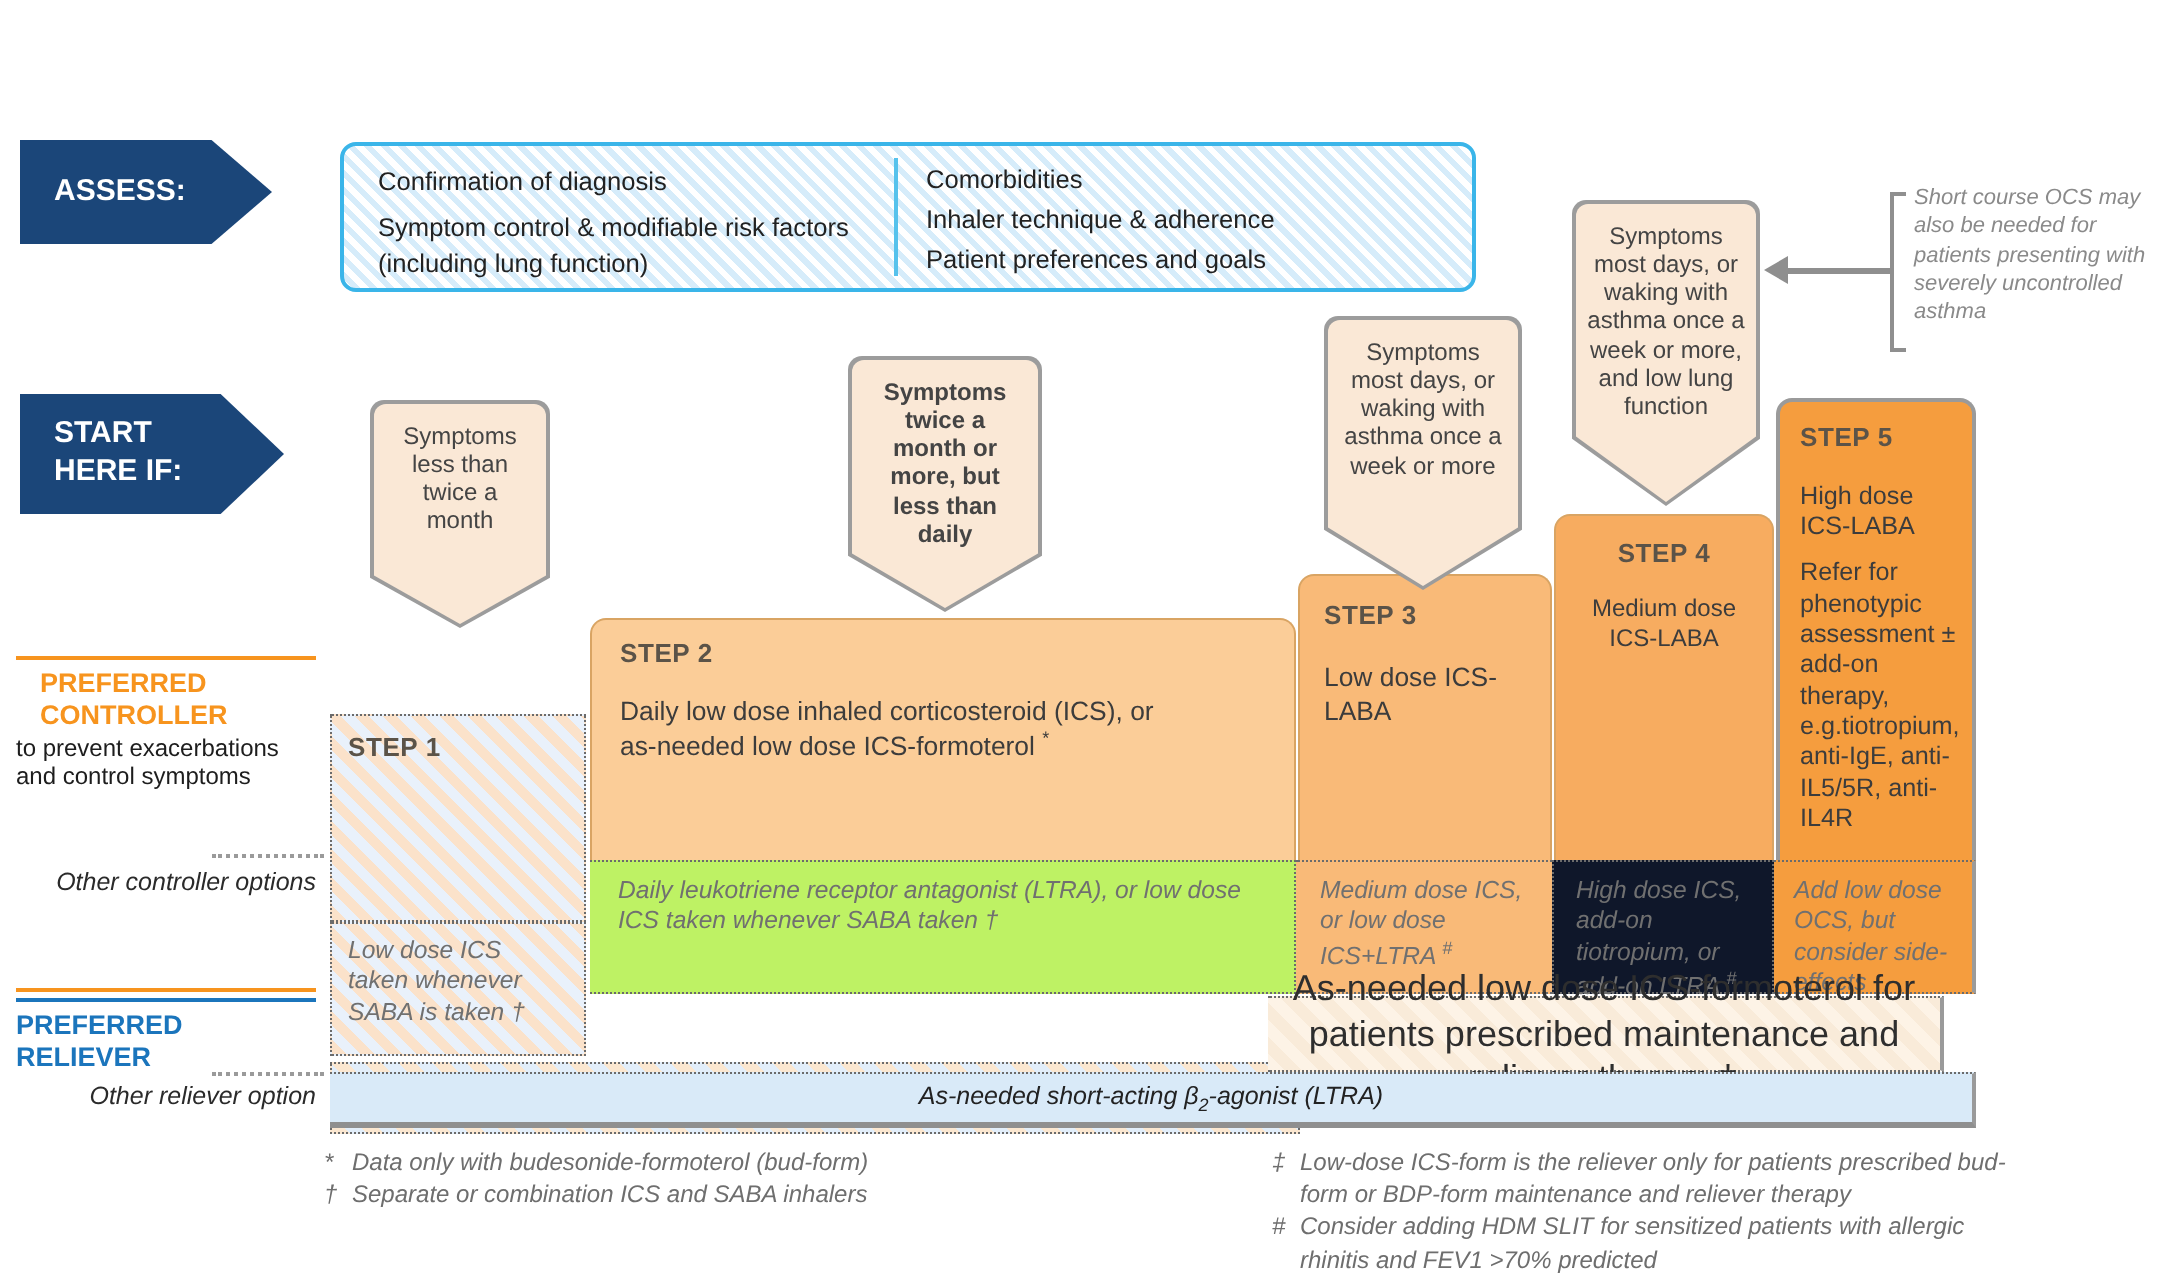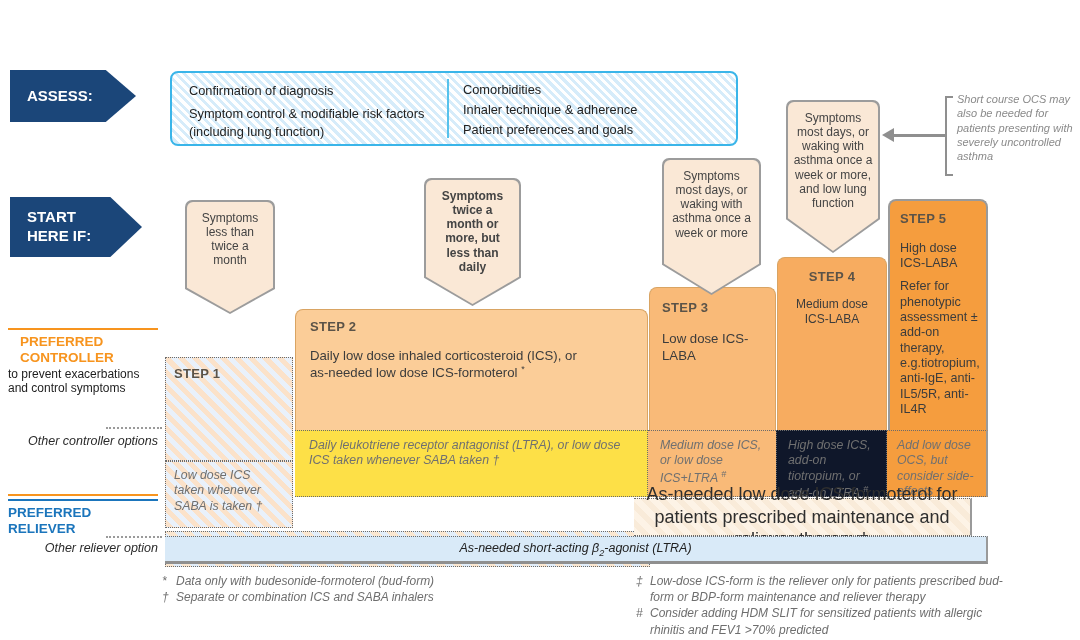--- a/index.html
+++ b/index.html
@@ -161,21 +161,21 @@
 
   <div class="abs step round-top" style="left:888px;top:199px;width:100px;height:231px;background:#F59D3E;border:2px solid #9A9A9A;border-bottom:none;padding:10px 8px 0 10px;">
     <div class="step-title">STEP 5</div>
     <div style="margin-top:14px;font-size:12.6px;line-height:1.22;">High dose ICS-LABA</div>
     <div style="margin-top:8px;font-size:12.6px;line-height:1.22;">Refer for phenotypic assessment ± add-on therapy, e.g.tiotropium, anti-IgE, anti-IL5/5R, anti-IL4R</div>
   </div>
 
   <div class="abs cell step1-hatch dotted-border" style="left:165px;top:430px;width:128px;height:67px;padding:6px 8px;">
     <span>Low dose ICS taken whenever SABA is taken †</span>
   </div>
-  <div class="abs cell" style="left:295px;top:430px;width:353px;height:67px;background:#fde047;border-top:1.5px dotted #6b6b6b;border-bottom:1.5px dotted #6b6b6b;border-right:1.5px dotted #6b6b6b;padding:7px 14px;">
+  <div class="abs cell" style="left:295px;top:430px;width:353px;height:67px;background:#bef264;border-top:1.5px dotted #6b6b6b;border-bottom:1.5px dotted #6b6b6b;border-right:1.5px dotted #6b6b6b;padding:7px 14px;">
     <span>Daily leukotriene receptor antagonist (LTRA), or low dose ICS taken whenever SABA taken †</span>
   </div>
   <div class="abs cell" style="left:648px;top:430px;width:128px;height:67px;background:#F9BA78;border-top:1.5px dotted #6b6b6b;border-bottom:1.5px dotted #6b6b6b;padding:7px 12px;">
     <span>Medium dose ICS, or low dose ICS+LTRA</span> <sup>#</sup>
   </div>
   <div class="abs cell" style="left:776px;top:430px;width:111px;height:67px;background:#0f172a;border:1.5px dotted #6b6b6b;border-right:1.5px dotted #6b6b6b;padding:7px 11px;">
     <span>High dose ICS, add-on tiotropium, or add-on LTRA</span> <sup>#</sup>
   </div>
   <div class="abs cell" style="left:887px;top:430px;width:101px;height:67px;background:#F59D3E;border-top:1.5px dotted #6b6b6b;border-bottom:1.5px dotted #6b6b6b;border-right:2px solid #9A9A9A;padding:7px 10px;">
     <span>Add low dose OCS, but consider side-effects</span>

